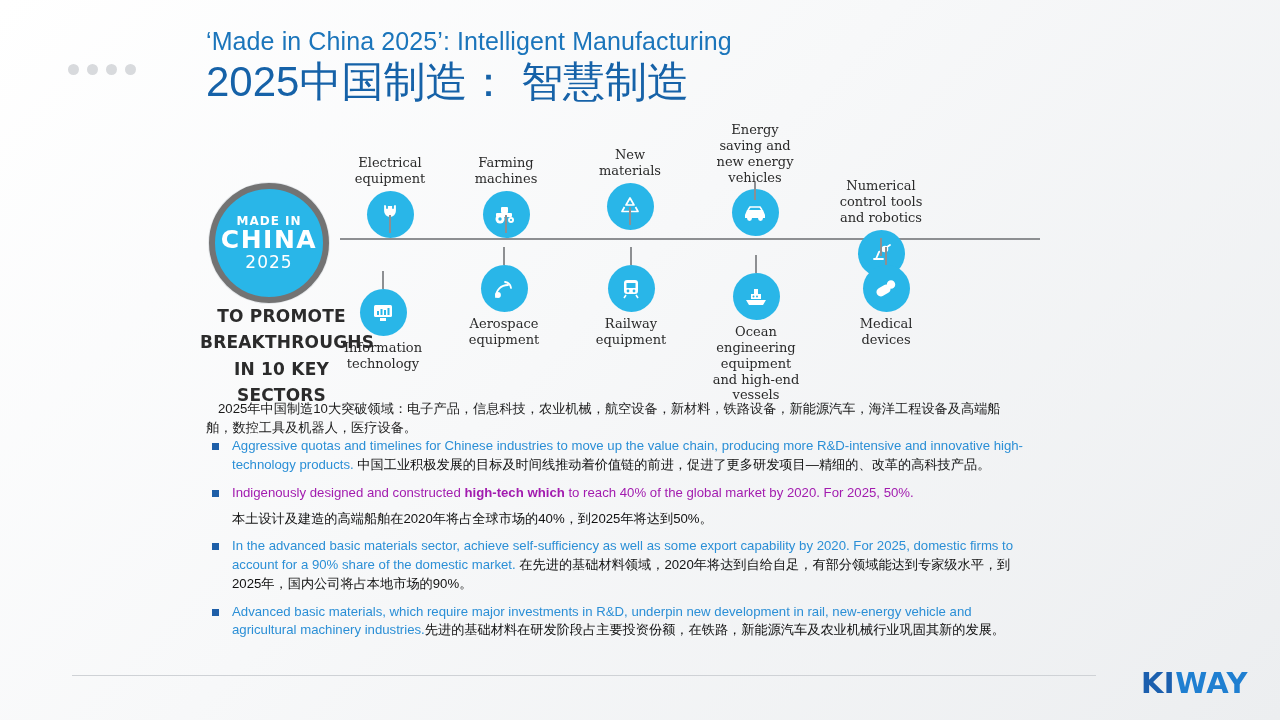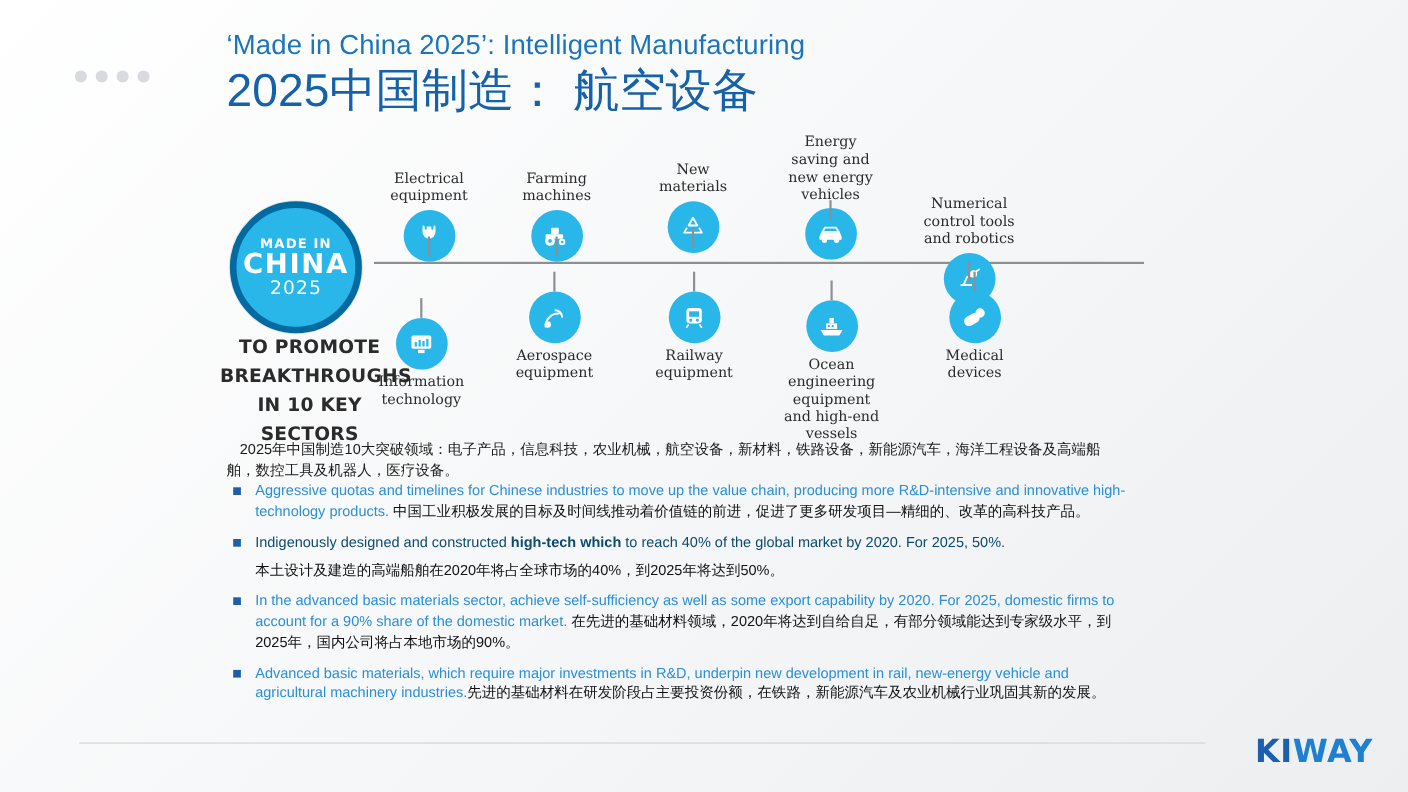--- a/index.html
+++ b/index.html
@@ -60,21 +60,21 @@
     height: 265px;
   }
   .badge {
     position: absolute;
     left: 9px;
     top: 58px;
     width: 108px;
     height: 108px;
     border-radius: 50%;
     background: #29b6e8;
-    border: 6px solid #0369a1;
+    border: 6px solid #737373;
     box-shadow: 0 0 0 1px #e4e7ea;
     color: #fff;
     text-align: center;
     font-family: "DejaVu Sans", sans-serif;
     display: flex;
     flex-direction: column;
     align-items: center;
     justify-content: center;
     line-height: 1.05;
   }
@@ -164,21 +164,21 @@
   ul.bullets > li::before {
     content: "";
     position: absolute;
     left: 6px;
     top: 6px;
     width: 7px;
     height: 7px;
     background: #1e5fa8;
   }
   .en { color: #2b8fd6; }
-  .en-dark { color: #0c4a6e; margin-top: 36px; }
+  .en-dark { color: #a21caf; margin-top: 36px; }
   .cn { color: #111; }
   .sub-cn {
     margin-top: 7px;
   }
   b { font-weight: bold; }
 
   
   .footer-rule {
     position: absolute;
     left: 72px;
@@ -205,21 +205,21 @@
 
 <div class="dots">
   <span></span>
   <span></span>
   <span></span>
   <span></span>
 </div>
 
 <div class="title-block">
   <div class="title-en">‘Made in China 2025’: Intelligent Manufacturing</div>
-  <div class="title-cn">2025中国制造： 航空设备</div>
+  <div class="title-cn">2025中国制造： 智慧制造</div>
 </div>
 
 <div class="info-graphic">
 
   <div class="badge">
     <div class="b1">MADE IN</div>
     <div class="b2">CHINA</div>
     <div class="b3">2025</div>
   </div>
   <div class="badge-caption">

